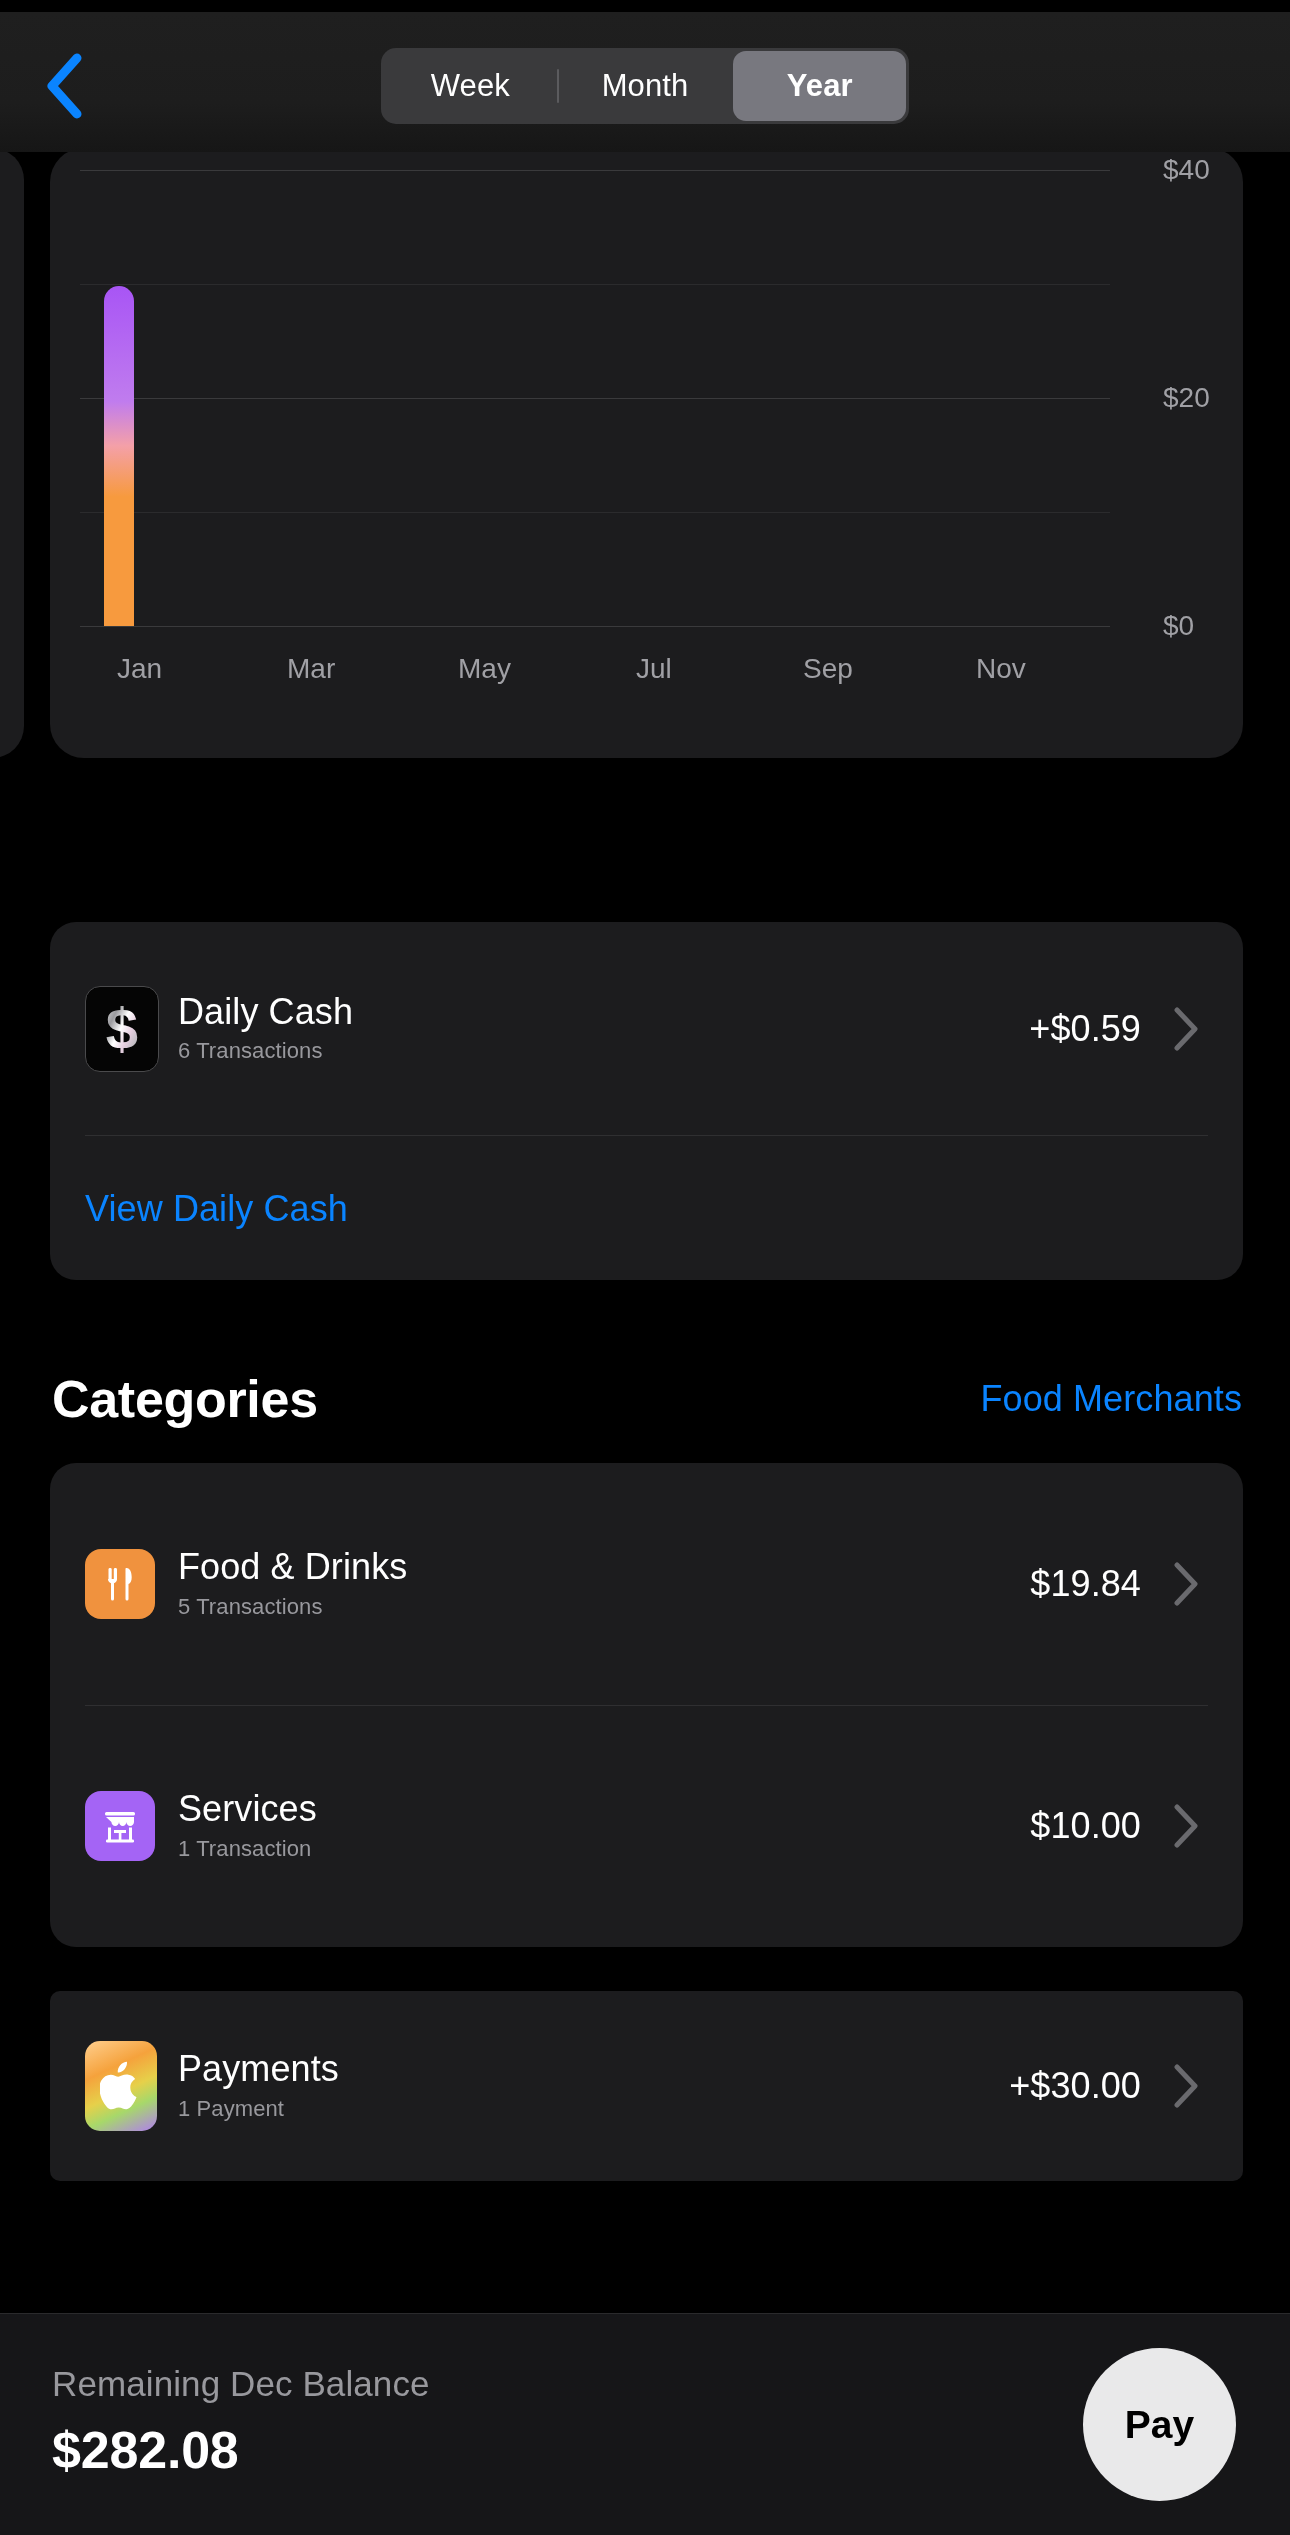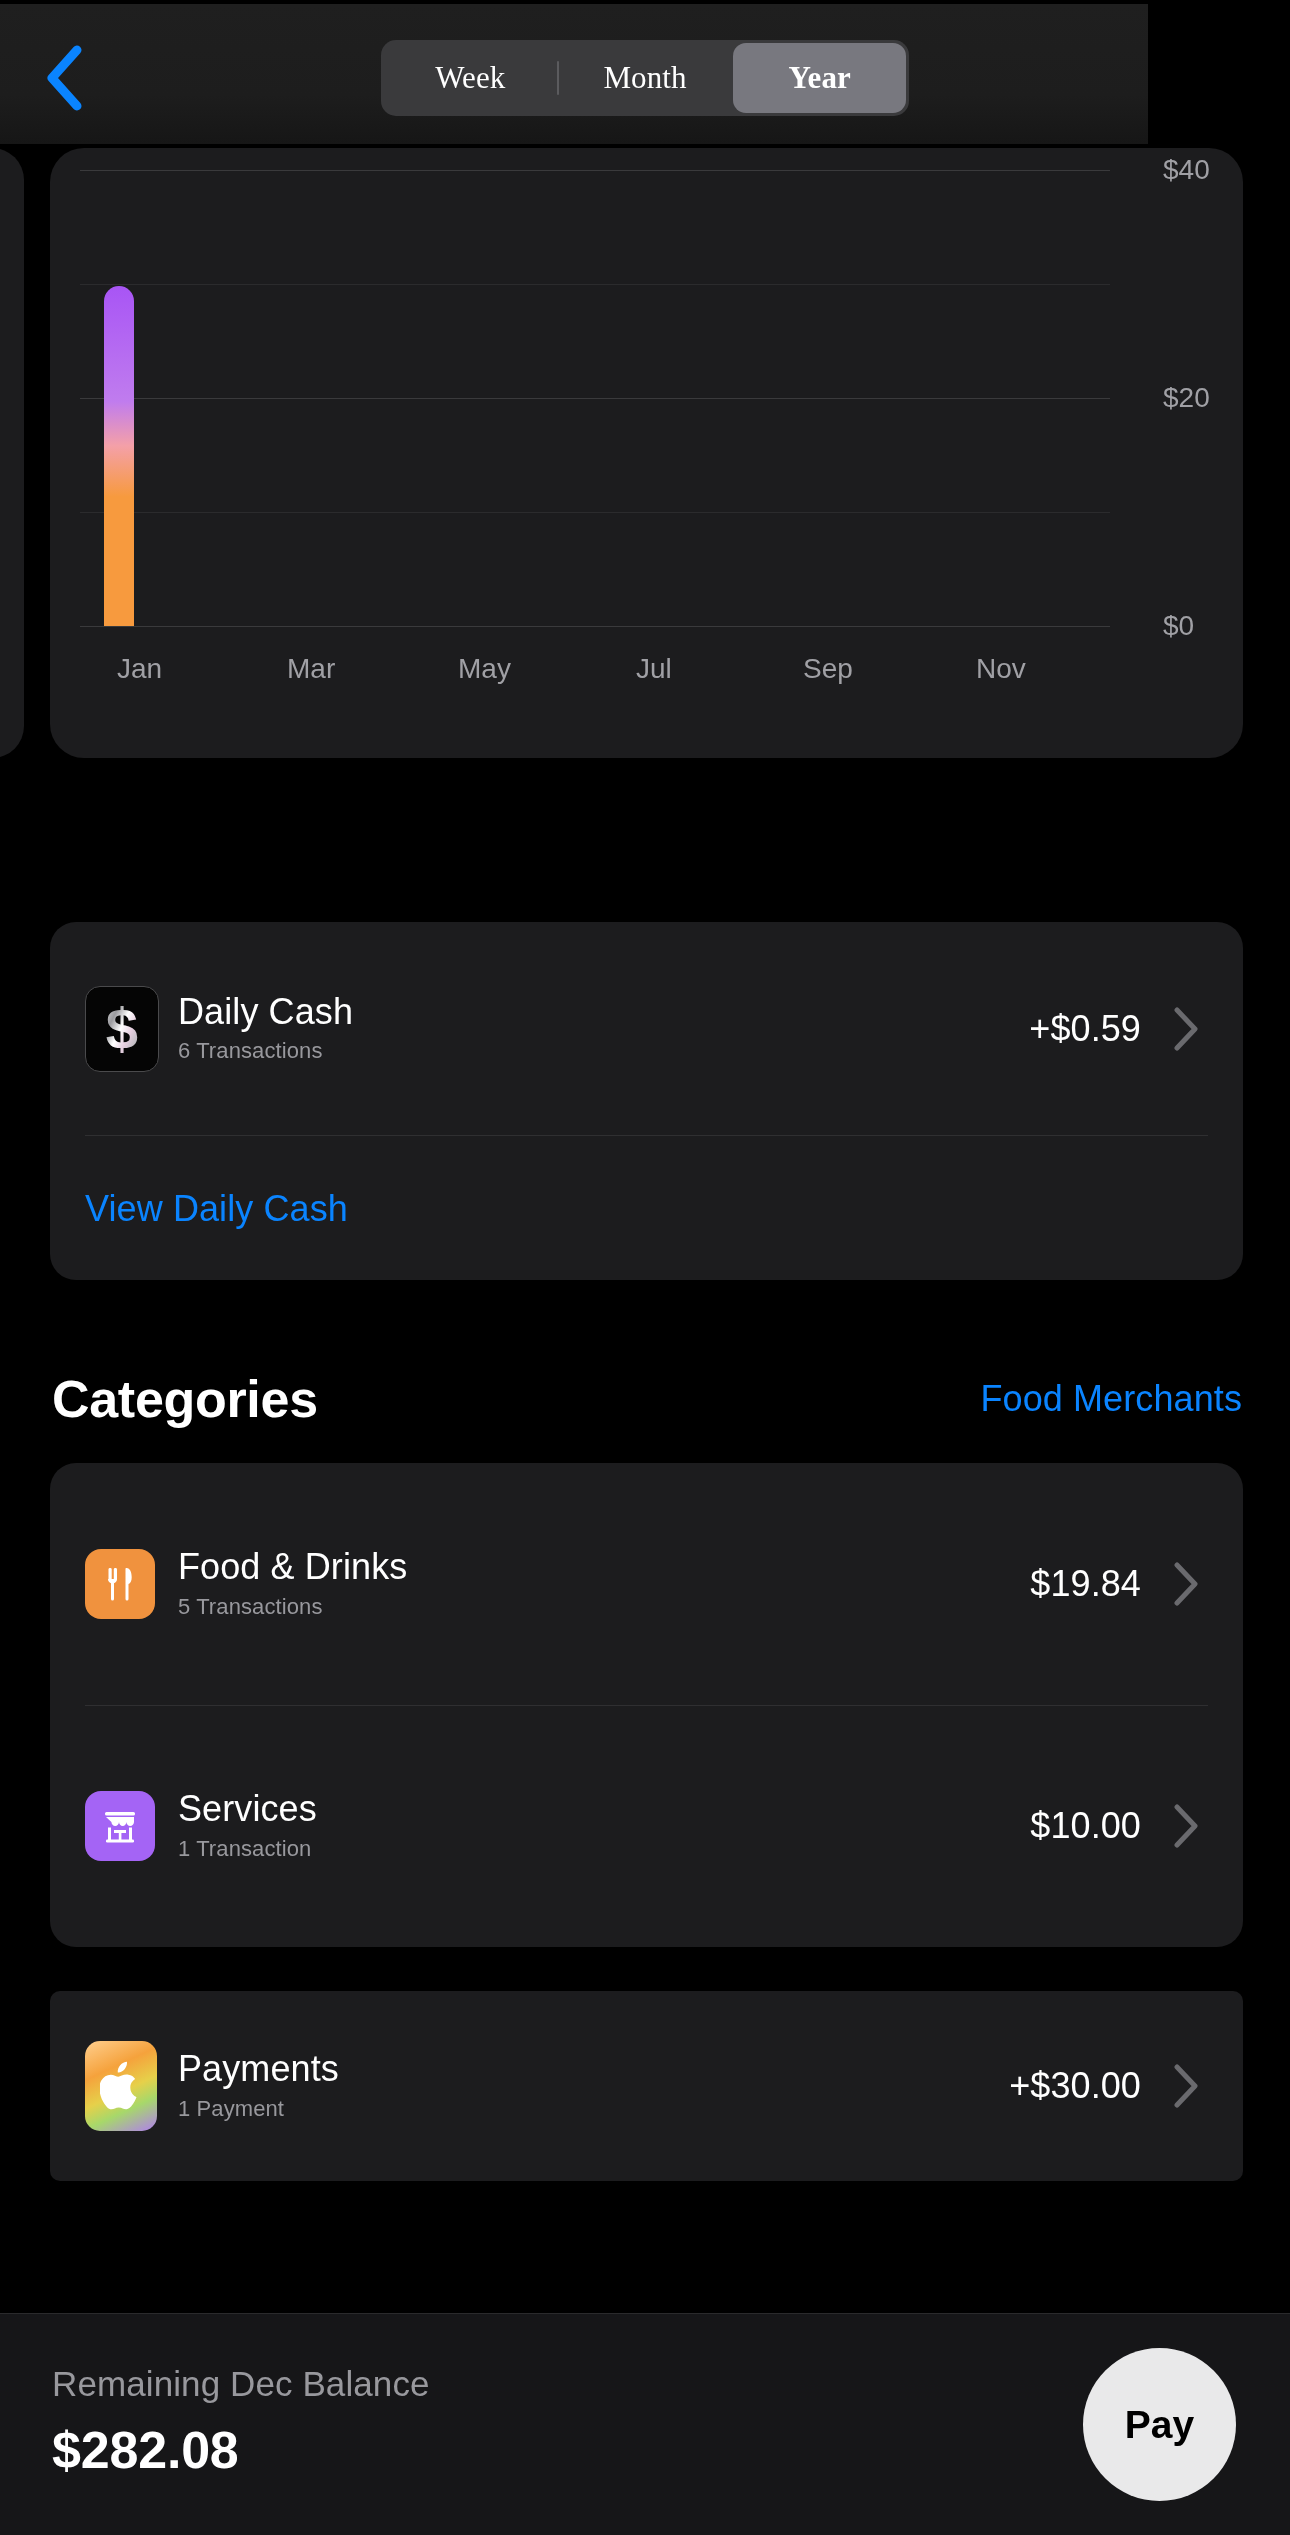--- a/index.html
+++ b/index.html
@@ -7,24 +7,23 @@
     width:1290px; height:2535px;
     background:#000;
     font-family:"Liberation Sans", sans-serif;
     -webkit-font-smoothing:antialiased;
     overflow:hidden;
   }
   #screen{ position:relative; width:1290px; height:2535px; background:#000; }
 
   
   #navbar{
-    position:absolute; left:0; top:4px; width:1148px; height:140px;
+    position:absolute; left:0; top:12px; width:1290px; height:140px;
     background:linear-gradient(to bottom,#1f1f1f 0%,#1d1d1d 65%,#161616 100%);
     z-index:30;
-    font-family:Liberation Serif, serif;
   }
   #back-btn{
     position:absolute; left:26px; top:36px; width:76px; height:76px;
     display:flex; align-items:center; justify-content:center; cursor:pointer;
   }
   #back-btn svg{ display:block; }
 
   #segmented{
     position:absolute; left:381px; top:36px; width:528px; height:76px;
     background:#3a3a3c; border-radius:15px; display:flex; align-items:center;

